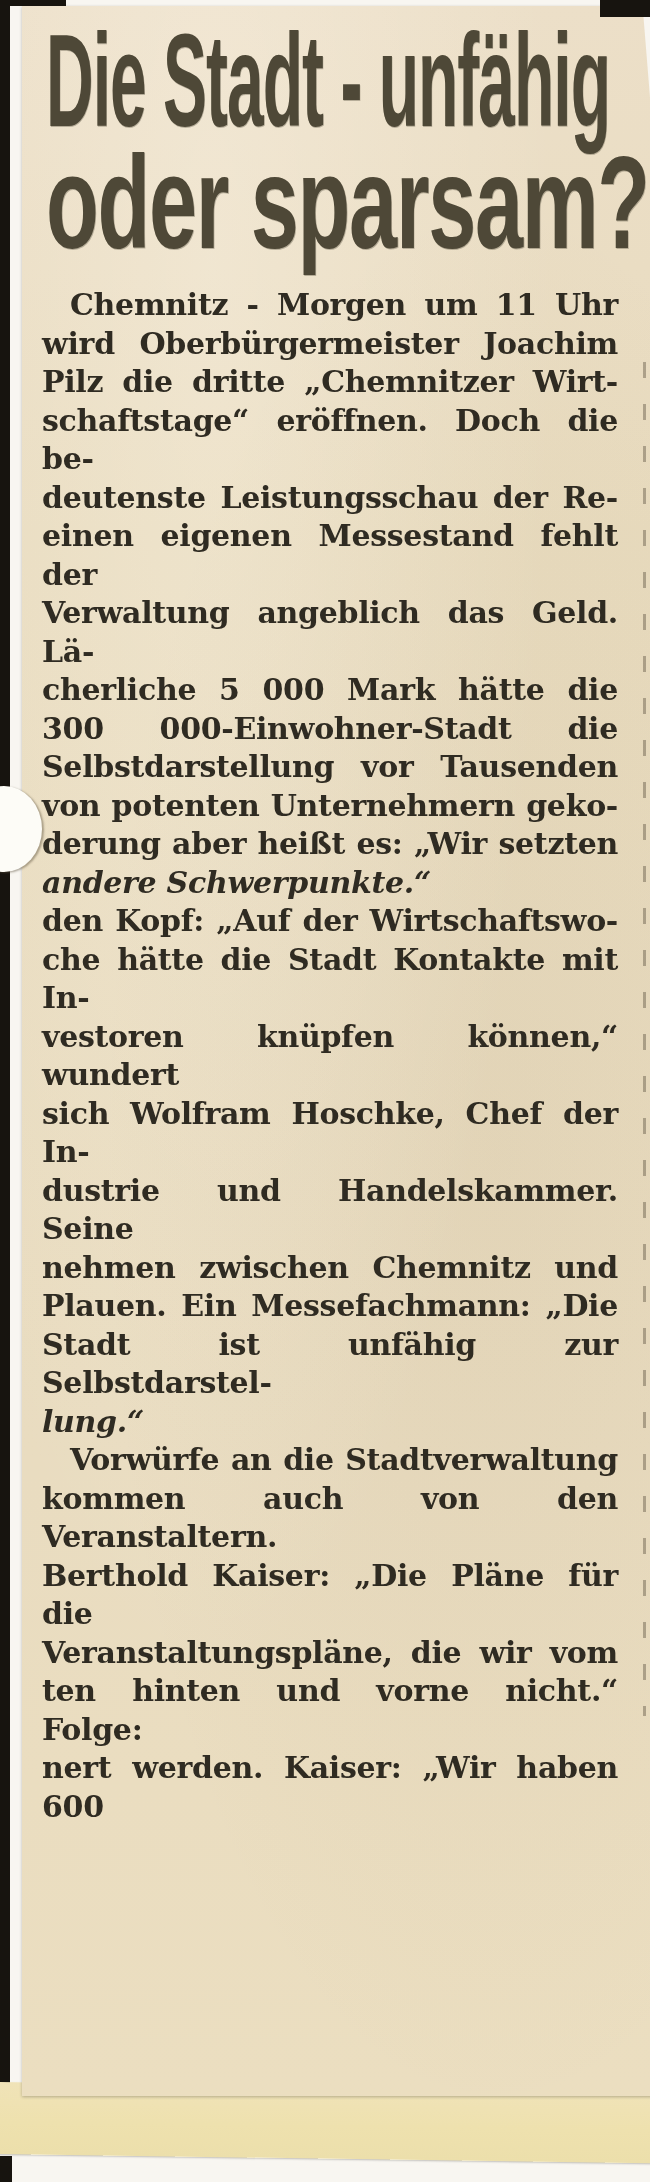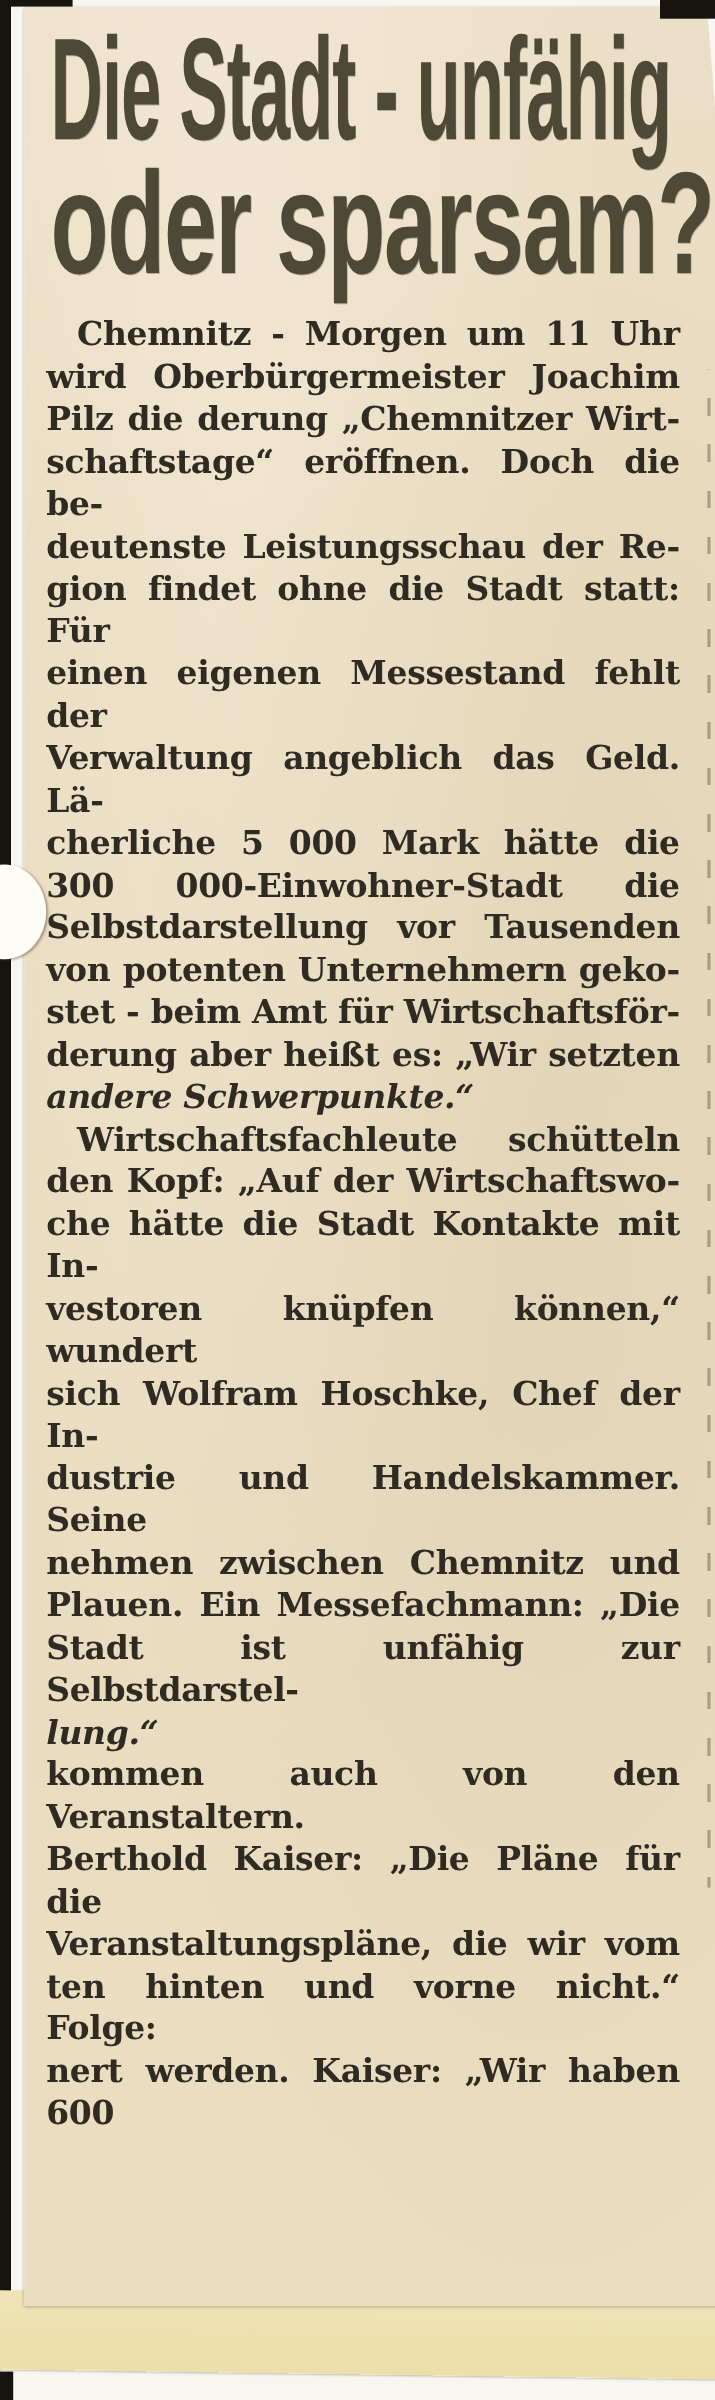--- a/index.html
+++ b/index.html
@@ -90,47 +90,45 @@
 
     <h1 class="headline">
       <div class="hl hl1">Die Stadt - unfähig</div>
       <div class="hl hl2">oder sparsam?</div>
     </h1>
 
     <div class="article-body">
         <div class="para">
           <div class="line indent">Chemnitz - Morgen um 11 Uhr</div>
           <div class="line">wird Oberbürgermeister Joachim</div>
-          <div class="line">Pilz die derung „Chemnitzer Wirt-</div>
+          <div class="line">Pilz die dritte „Chemnitzer Wirt-</div>
           <div class="line">schaftstage“ eröffnen. Doch die be-</div>
           <div class="line">deutenste Leistungsschau der Re-</div>
-          <div class="line">gion findet ohne die Stadt statt: Für</div>
           <div class="line">einen eigenen Messestand fehlt der</div>
           <div class="line">Verwaltung angeblich das Geld. Lä-</div>
           <div class="line">cherliche 5 000 Mark hätte die</div>
           <div class="line">300 000-Einwohner-Stadt die</div>
           <div class="line">Selbstdarstellung vor Tausenden</div>
           <div class="line">von potenten Unternehmern geko-</div>
-          <div class="line">stet - beim Amt für Wirtschaftsför-</div>
           <div class="line">derung aber heißt es: „Wir setzten</div>
           <div class="line last">andere Schwerpunkte.“</div>
         </div>
         <div class="para">
-          <div class="line indent">Wirtschaftsfachleute schütteln</div>
           <div class="line">den Kopf: „Auf der Wirtschaftswo-</div>
           <div class="line">che hätte die Stadt Kontakte mit In-</div>
           <div class="line">vestoren knüpfen können,“ wundert</div>
           <div class="line">sich Wolfram Hoschke, Chef der In-</div>
           <div class="line">dustrie und Handelskammer. Seine</div>
           <div class="line">nehmen zwischen Chemnitz und</div>
           <div class="line">Plauen. Ein Messefachmann: „Die</div>
           <div class="line">Stadt ist unfähig zur Selbstdarstel-</div>
           <div class="line last">lung.“</div>
         </div>
         <div class="para">
+          <div class="line indent">Vorwürfe an die Stadtverwaltung</div>
           <div class="line">kommen auch von den Veranstaltern.</div>
           <div class="line">Berthold Kaiser: „Die Pläne für die</div>
           <div class="line">Veranstaltungspläne, die wir vom</div>
           <div class="line">ten hinten und vorne nicht.“ Folge:</div>
           <div class="line">nert werden. Kaiser: „Wir haben 600</div>
         </div>
       </div>
   </article>
 
   <div class="hole-punch"></div>

